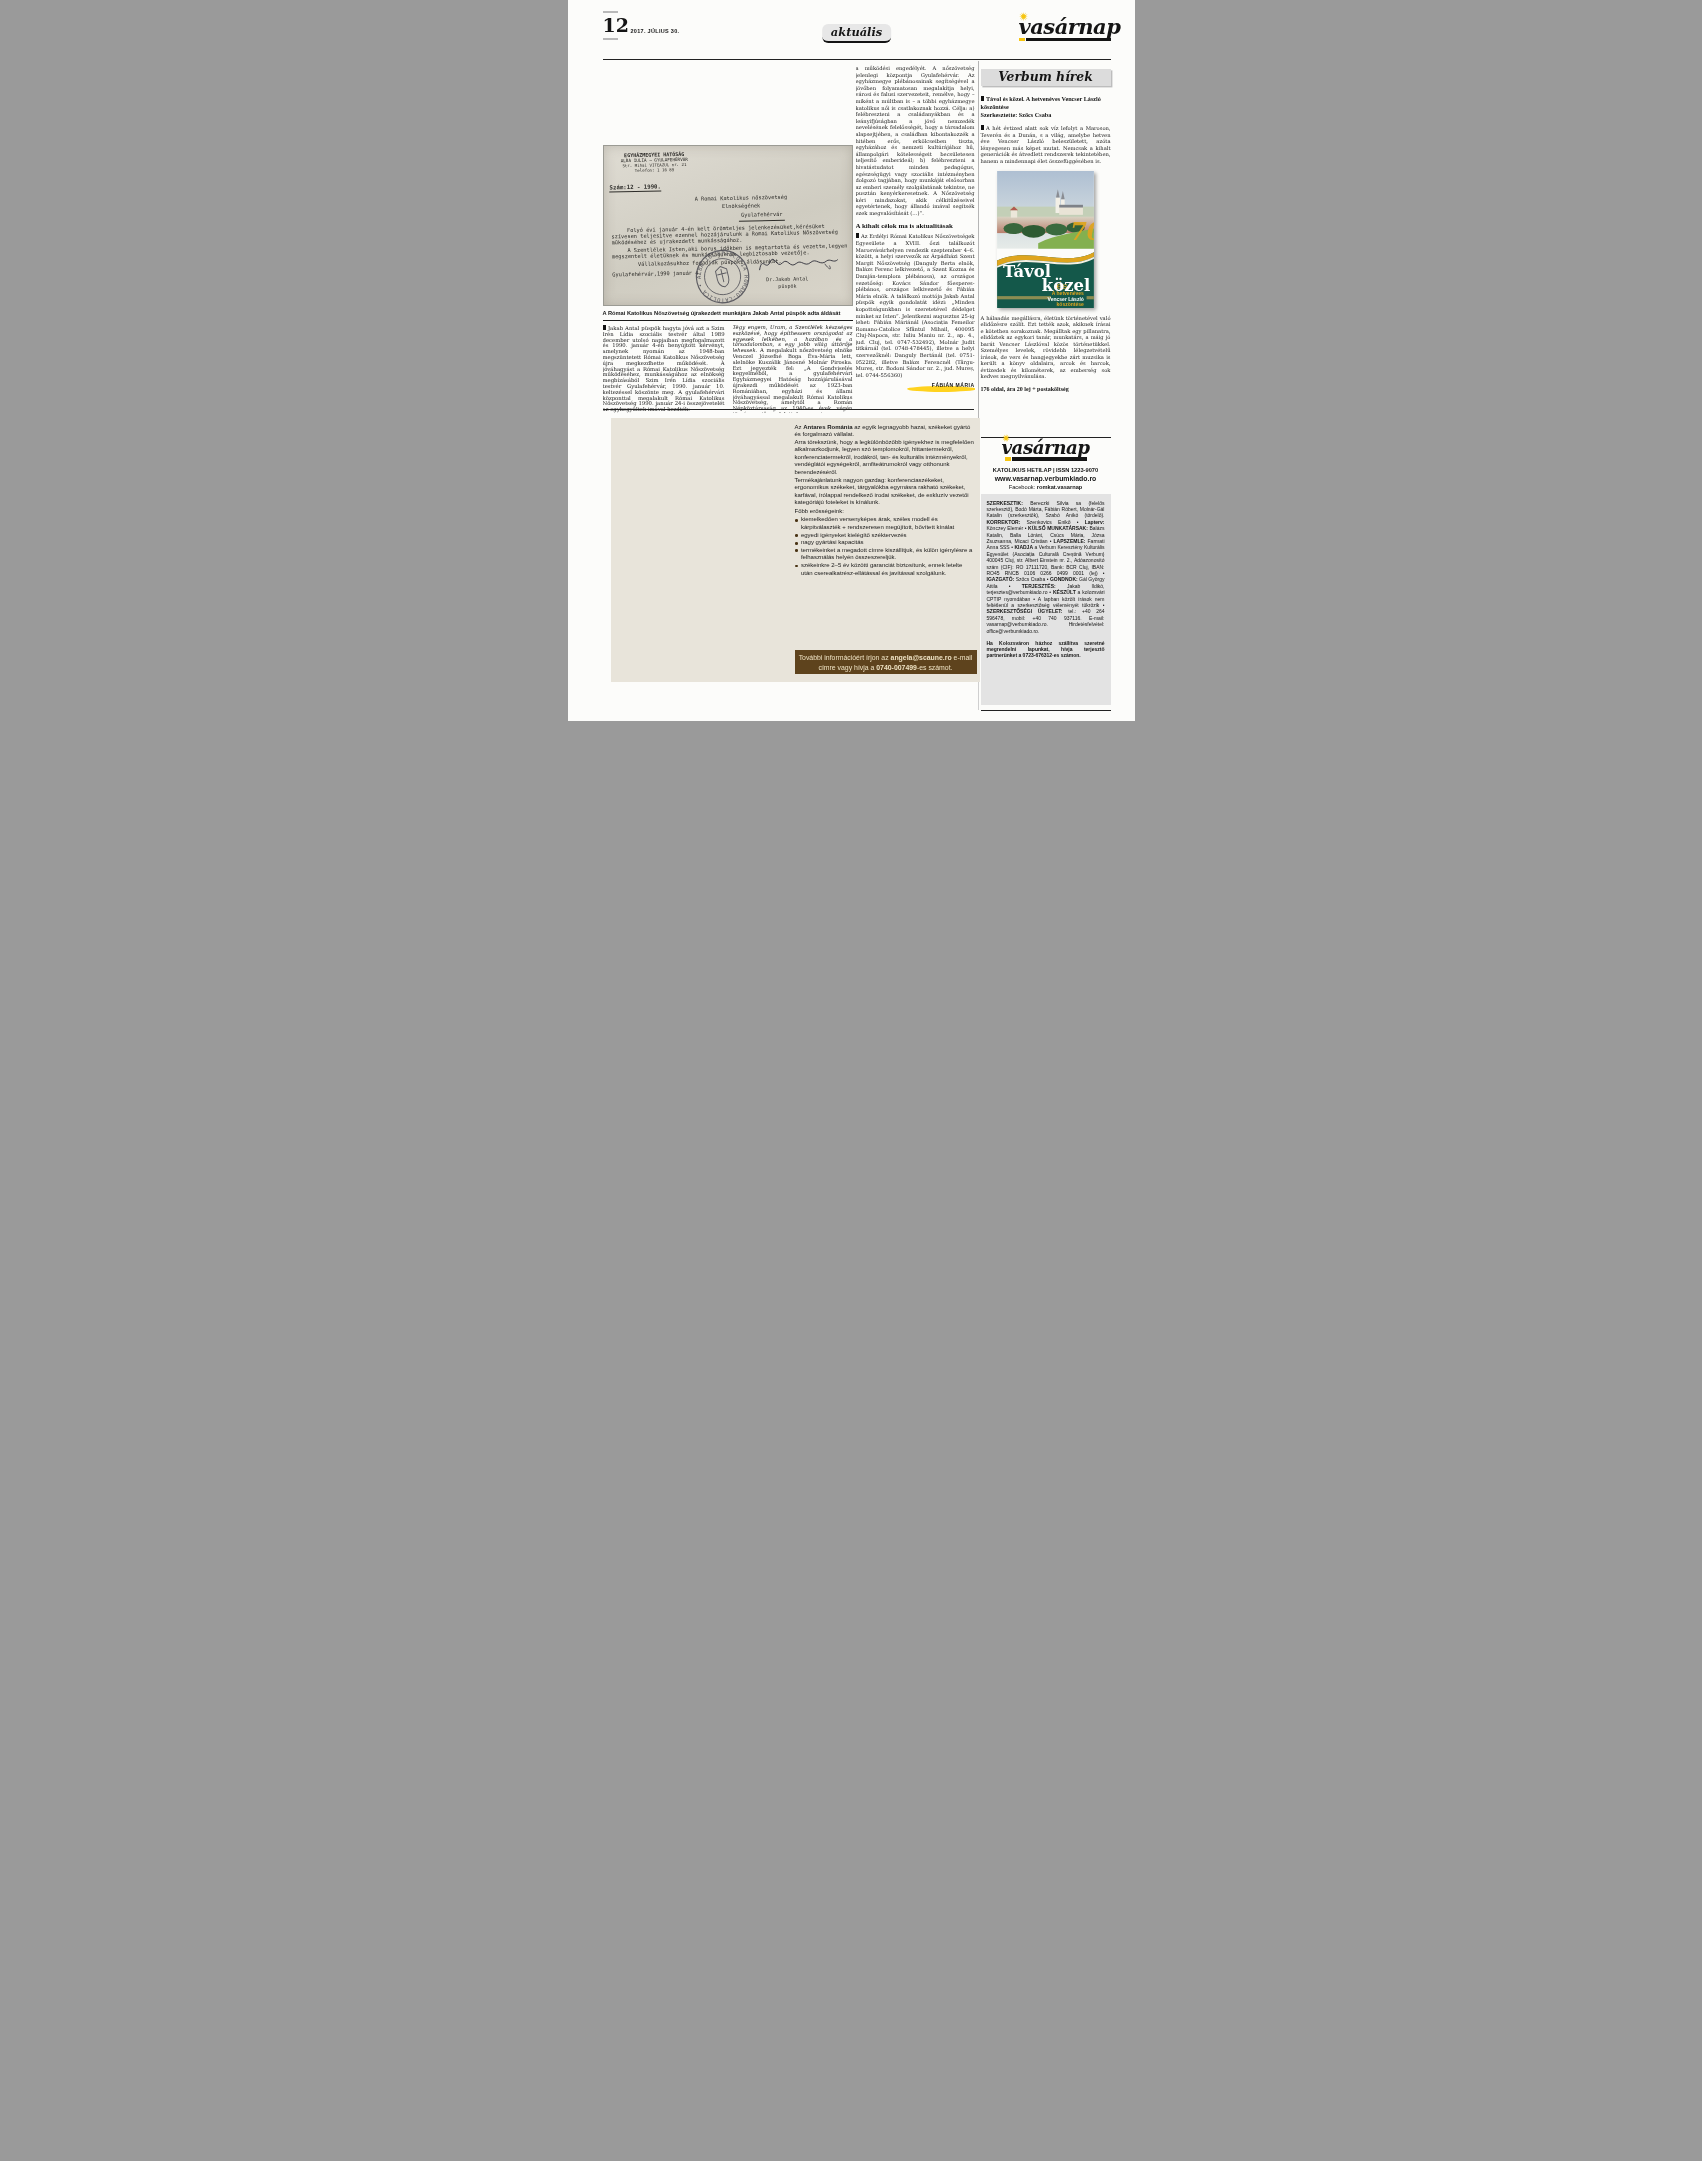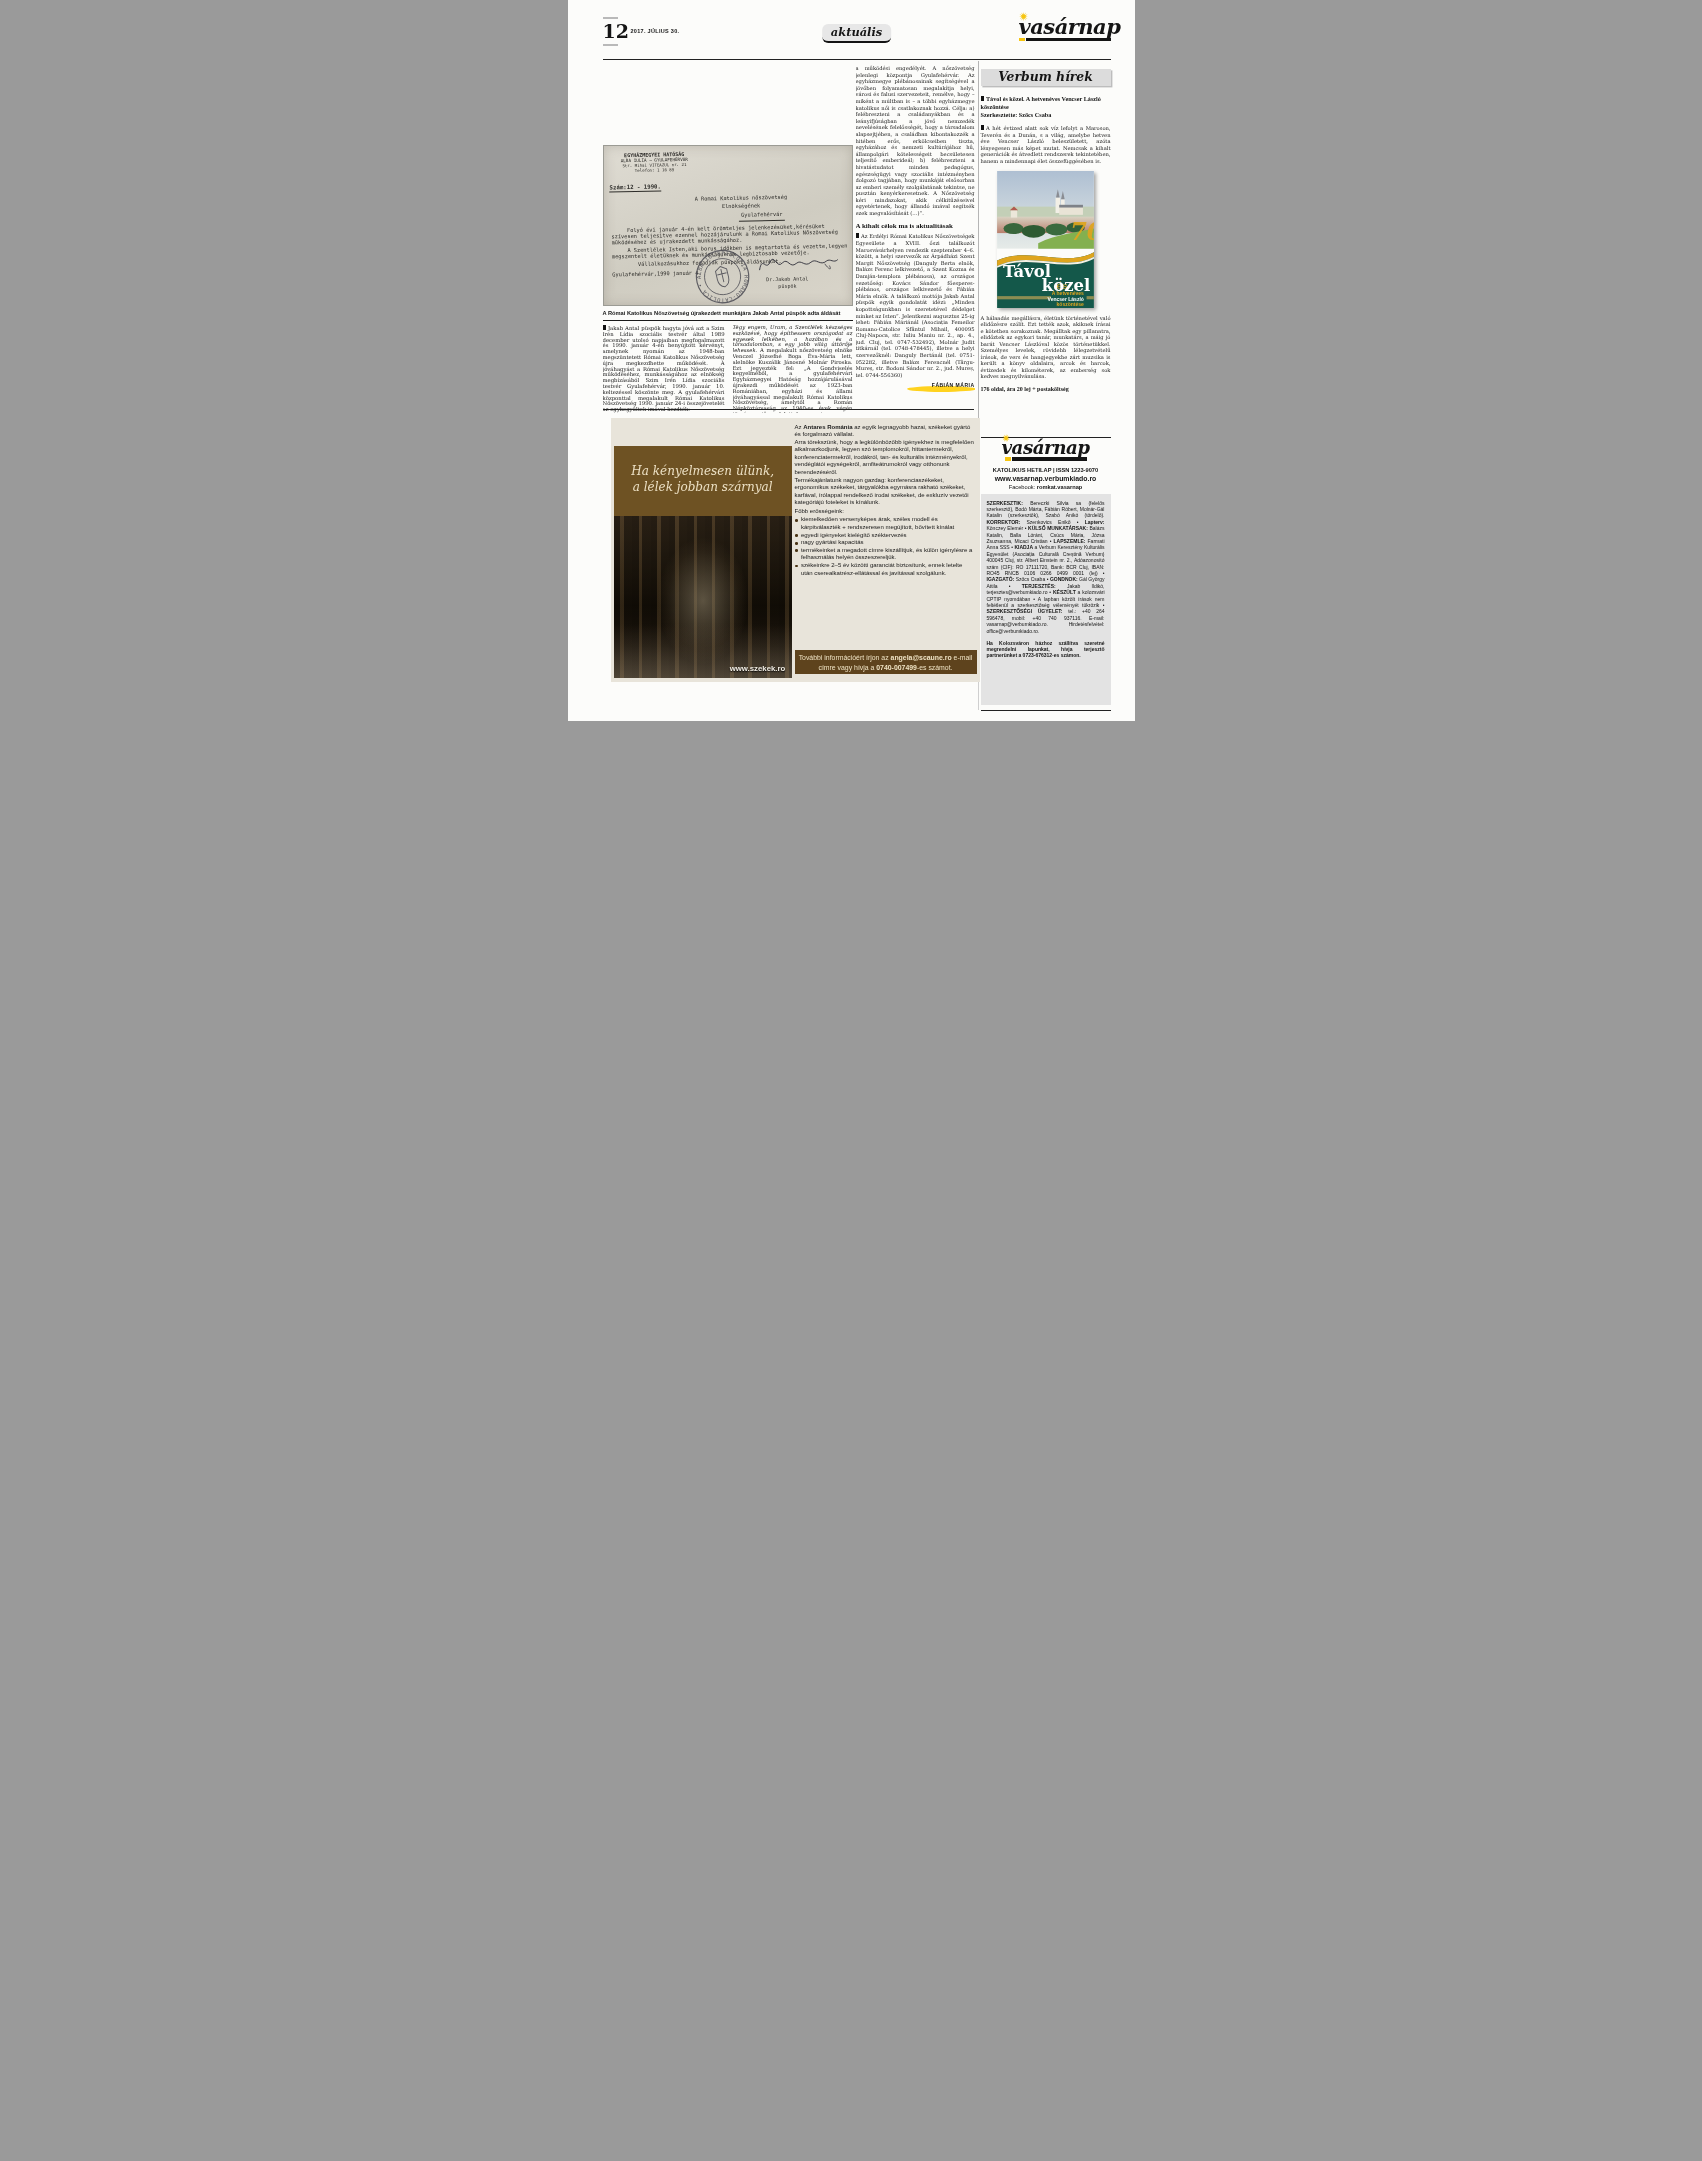--- a/index.html
+++ b/index.html
@@ -2,21 +2,21 @@
 <html lang="hu" style="font-size:7.3px"><head>
 <meta charset="utf-8">
 <style>
   * { margin:0; padding:0; box-sizing:border-box; }
   html,body { background:#9a9a9a; }
   .page { position:relative; width:567px; height:721px; margin:0 auto; background:#fcfcfa;
           font-family:"DejaVu Serif","Liberation Serif",serif; color:#151515; overflow:hidden; }
 
   
   .hdr { position:absolute; left:35px; top:15.6px; width:508px; height:43px; }
-  .pageno { position:absolute; left:0; top:6px; font:bold 19px/1 "DejaVu Serif",serif; }
+  .pageno { position:absolute; left:0; top:0; font:bold 19px/1 "DejaVu Serif",serif; }
   .pageno .bar { position:absolute; left:0.9px; width:14.6px; height:2.3px; background:#b9b9b9; }
   .pageno .bar.t { top:-4.6px; } .pageno .bar.b { bottom:-5.5px; }
   .hdr-date { position:absolute; left:28px; top:13.7px; font:bold 5.5px/1 "Liberation Sans",sans-serif; letter-spacing:0.3px; }
   .section-tag { position:absolute; left:50%; transform:translateX(-50%); top:8.2px;
                  background:#e7e7e7; border-bottom:2.3px solid #141414; padding:3.7px 9.2px 2.3px;
                  font:italic bold 11.4px/1 "DejaVu Serif",serif;border-radius:6px; }
   .vlogo { position:relative; display:inline-block; font:italic bold 21px/0.9 "DejaVu Serif",serif; letter-spacing:-0.5px; }
   .vlogo svg.flame { position:absolute; left:0.5px; top:-6.4px; }
   .vlogo-rule { display:flex; align-items:center; gap:1.8px; margin-top:0.9px; }
   .vlogo-rule .gold { width:6px; height:3.2px; background:#f6c50f; }
@@ -270,30 +270,20 @@
       <text x="190" y="284" text-anchor="end" font-family="Liberation Sans, sans-serif" font-weight="bold" font-size="11" fill="#ffffff">Vencser László</text>
       <text x="190" y="296" text-anchor="end" font-family="Liberation Sans, sans-serif" font-weight="bold" font-size="11" fill="#dfa51e">köszöntése</text>
     </svg>
 
     <p class="body">A hálaadás megállásra, életünk történetével való elidőzésre szólít. Ezt tették azok, akiknek írásai e kötetben sorakoznak. Megálltak egy pillanatra, elidőztek az egykori tanár, munkatárs, a máig jó barát Vencser Lászlóval közös történetükkel. Személyes levelek, rövidebb lélegzetvételű írások, de vers és hangjegyekbe zárt muzsika is került a könyv oldalaira, arcok és harcok, évtizedek és kilométerek, az emberség sok kedves megnyilvánulása.</p>
     <div class="price">176 oldal, ára 20 lej + postaköltség</div>
   </div>
   <div class="rule-right"></div>
 
   <div class="ad">
-    <div class="ad-photo">
-      <div class="ad-banner">
-        <div>Ha kényelmesen ülünk,</div>
-        <div>a lélek jobban szárnyal</div>
-      </div>
-      <div class="ad-church">
-        <div class="floor"></div>
-      </div>
-      <div class="ad-site">www.szekek.ro</div>
-    </div>
     <div class="ad-copy">
       <p><span>Az </span><b>Antares Románia</b><span> az egyik legnagyobb hazai, székeket gyártó és forgalmazó vállalat.</span></p>
       <p>Arra törekszünk, hogy a legkülönbözőbb igényekhez is megfelelően alkalmazkodjunk, legyen szó templomokról, hittantermekről, konferenciatermekről, irodákról, tan- és kulturális intézményekről, vendéglátói egységekről, amfiteátrumokról vagy otthonunk berendezéséről.</p>
       <p>Termékajánlatunk nagyon gazdag: konferenciaszékeket, ergonomikus székeket, tárgyalókba egymásra rakható székeket, karfával, írólappal rendelkező irodai székeket, de exkluzív vezetői kategóriájú foteleket is kínálunk.</p>
       <p class="strengths">Főbb erősségeink:</p>
       <ul>
         <li>kiemelkedően versenyképes árak, széles modell és kárpitválaszték + rendszeresen megújított, bővített kínálat</li>
         <li>egyedi igényeket kielégítő széktervezés</li>
         <li>nagy gyártási kapacitás</li>
         <li>termékeinket a megadott címre kiszállítjuk, és külön igénylésre a felhasználás helyén összeszereljük.</li>

